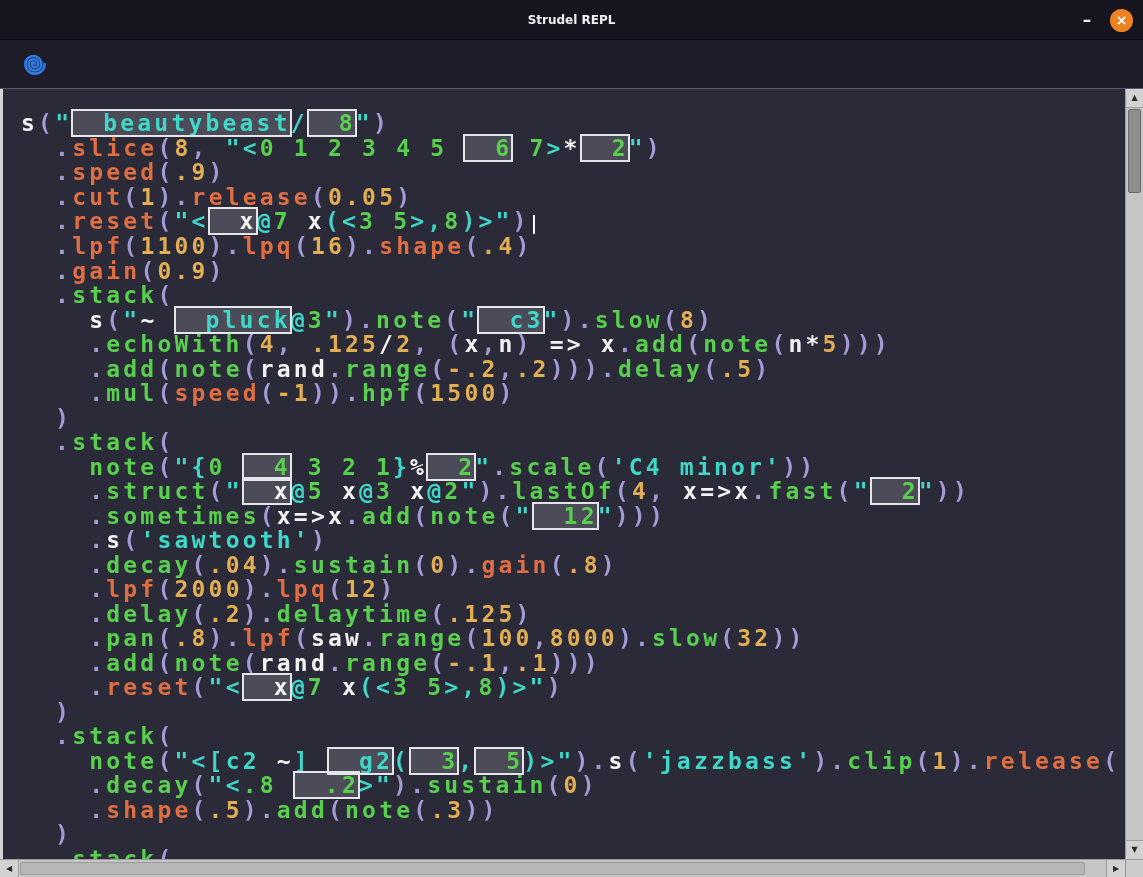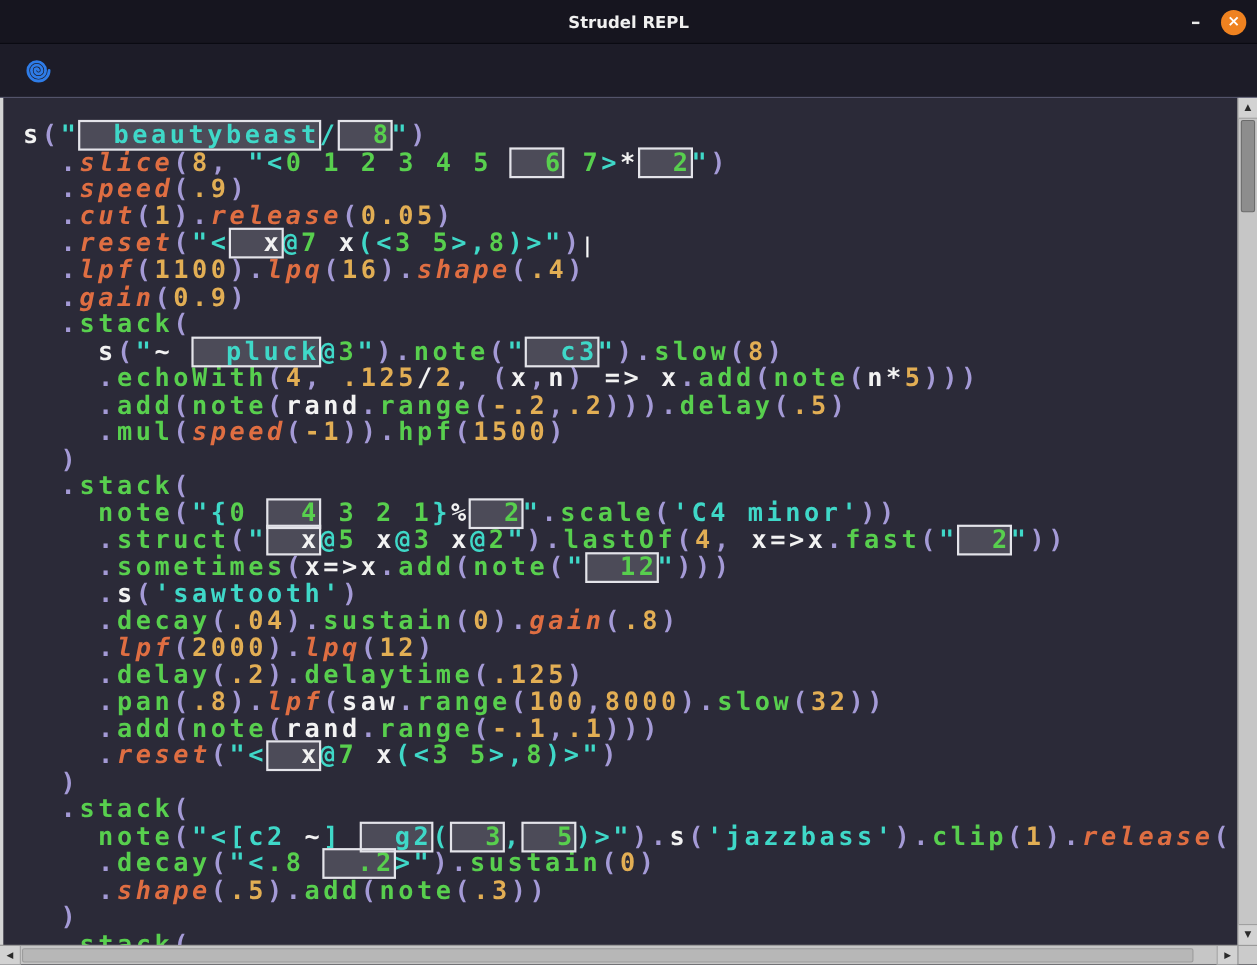--- a/index.html
+++ b/index.html
@@ -1,40 +1,40 @@
 <!DOCTYPE html>
 <html style="--titlebar_bg: #16151f; --toolbar_bg: #1d1c28; --editor_bg: #2b2a38; --close_button: #ef8220; --logo_blue: #2e7ce8; --white: #f2f2f2; --teal: #3fd8c8; --green: #58cf4e; --orange: #df6e42; --number: #e2ae54; --purple: #a49ad6; --highlight_border: #e4e4ea;"><head>
 <meta charset="utf-8">
 <style>
   html,body{margin:0;padding:0;width:1143px;height:877px;overflow:hidden;background:#000;}
   .window{width:1143px;height:877px;display:flex;flex-direction:column;font-family:"DejaVu Sans",sans-serif;}
 
   
   .titlebar{height:40px;box-sizing:border-box;background:var(--titlebar_bg,#16151f);position:relative;
             display:flex;align-items:center;justify-content:center;border-bottom:1px solid #0a0a12;}
-  .title{color:#f0f0f0;font-weight:bold;font-size:15px;}
+  .title{color:#f0f0f0;font-weight:bold;font-size:12px;}
   .controls{position:absolute;right:10px;top:0;height:40px;display:flex;align-items:center;gap:13px;}
   .min-btn{color:#e9e9e9;font-size:17px;font-weight:bold;width:20px;text-align:center;}
   .close-btn{width:23px;height:23px;border-radius:50%;background:var(--close_button,#ef8220);
              color:#fff;display:flex;align-items:center;justify-content:center;font-size:14px;font-weight:bold;}
 
   
   .toolbar{height:48px;box-sizing:border-box;background:var(--toolbar_bg,#1d1c28);display:flex;align-items:center;padding-left:20px;}
   .logo svg{display:block;}
 
   
   .editor-wrap{position:relative;flex:1;background:var(--editor_bg,#2b2a38);border-top:1px solid #585870;box-sizing:border-box;}
   .viewport{position:absolute;left:0;top:0;right:18px;bottom:18px;overflow:hidden;border-left:3px solid #d4d4d4;box-sizing:border-box;}
   .code{font-family:"DejaVu Sans Mono",monospace;font-weight:bold;font-size:23px;line-height:24.5px;
         letter-spacing:3.2px;padding:22px 0 0 18px;white-space:pre;}
   .line{white-space:pre;}
   .c-w{color:var(--white,#f2f2f2);}
   .c-t{color:var(--teal,#3fd8c8);}
   .c-g{color:var(--green,#58cf4e);}
-  .c-o{color:var(--orange,#df6e42);font-style:italic;}
+  .c-o{color:var(--orange,#df6e42);}
   .c-n{color:var(--number,#e2ae54);}
   .c-p{color:var(--purple,#a49ad6);}
   .hl{outline:2px solid var(--highlight_border,#e4e4ea);outline-offset:-1px;background:rgba(228,228,238,0.18);padding-left:31px;}
   .caret{display:inline-block;width:2px;height:19px;background:#fafafa;vertical-align:text-bottom;margin-left:3px;}
 
   
   .vscroll{position:absolute;top:0;right:0;bottom:18px;width:18px;background:#c6c6c6;border-left:1px solid #9a9a9a;box-sizing:border-box;}
   .hscroll{position:absolute;left:0;right:18px;bottom:0;height:18px;background:#c6c6c6;border-top:1px solid #9a9a9a;box-sizing:border-box;}
   .stepper{position:absolute;background:#d2d2d2;display:flex;align-items:center;justify-content:center;
            color:#2a2a2a;font-size:8px;line-height:8px;}

